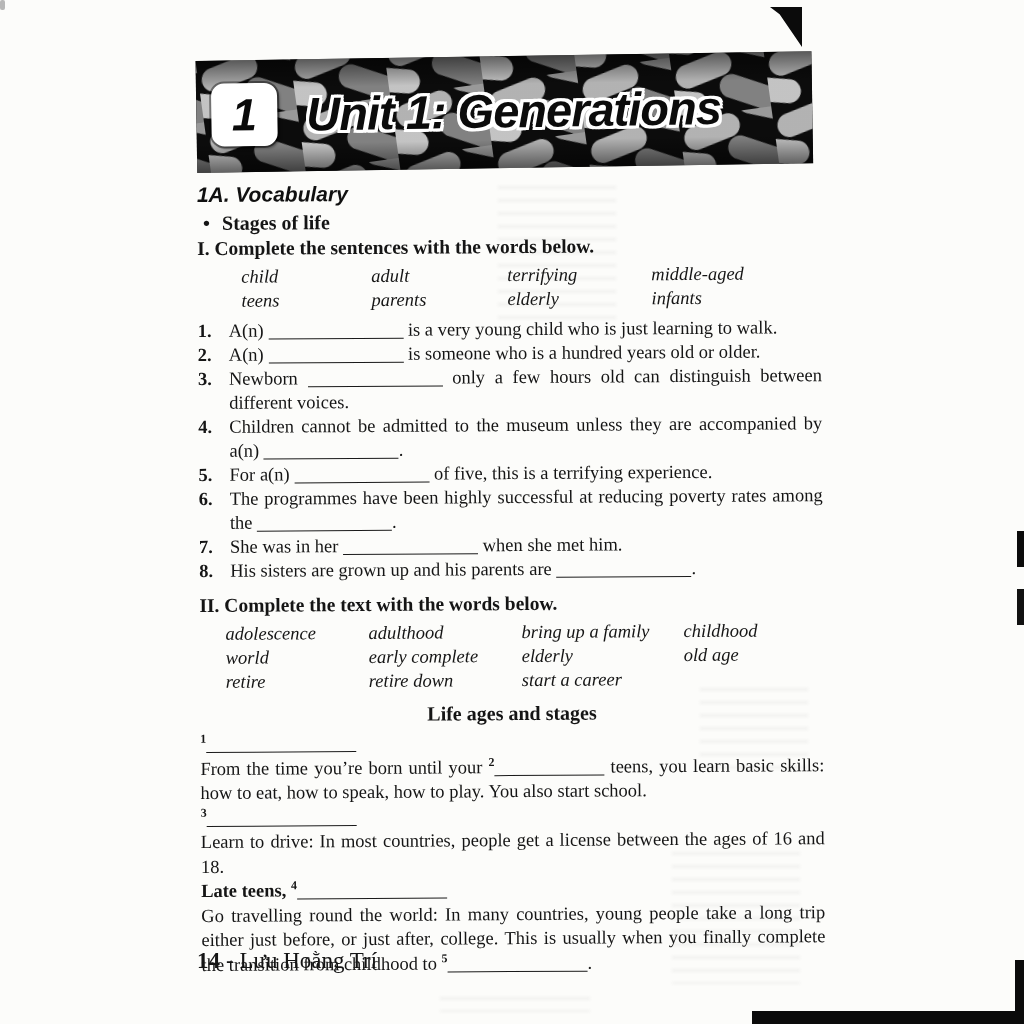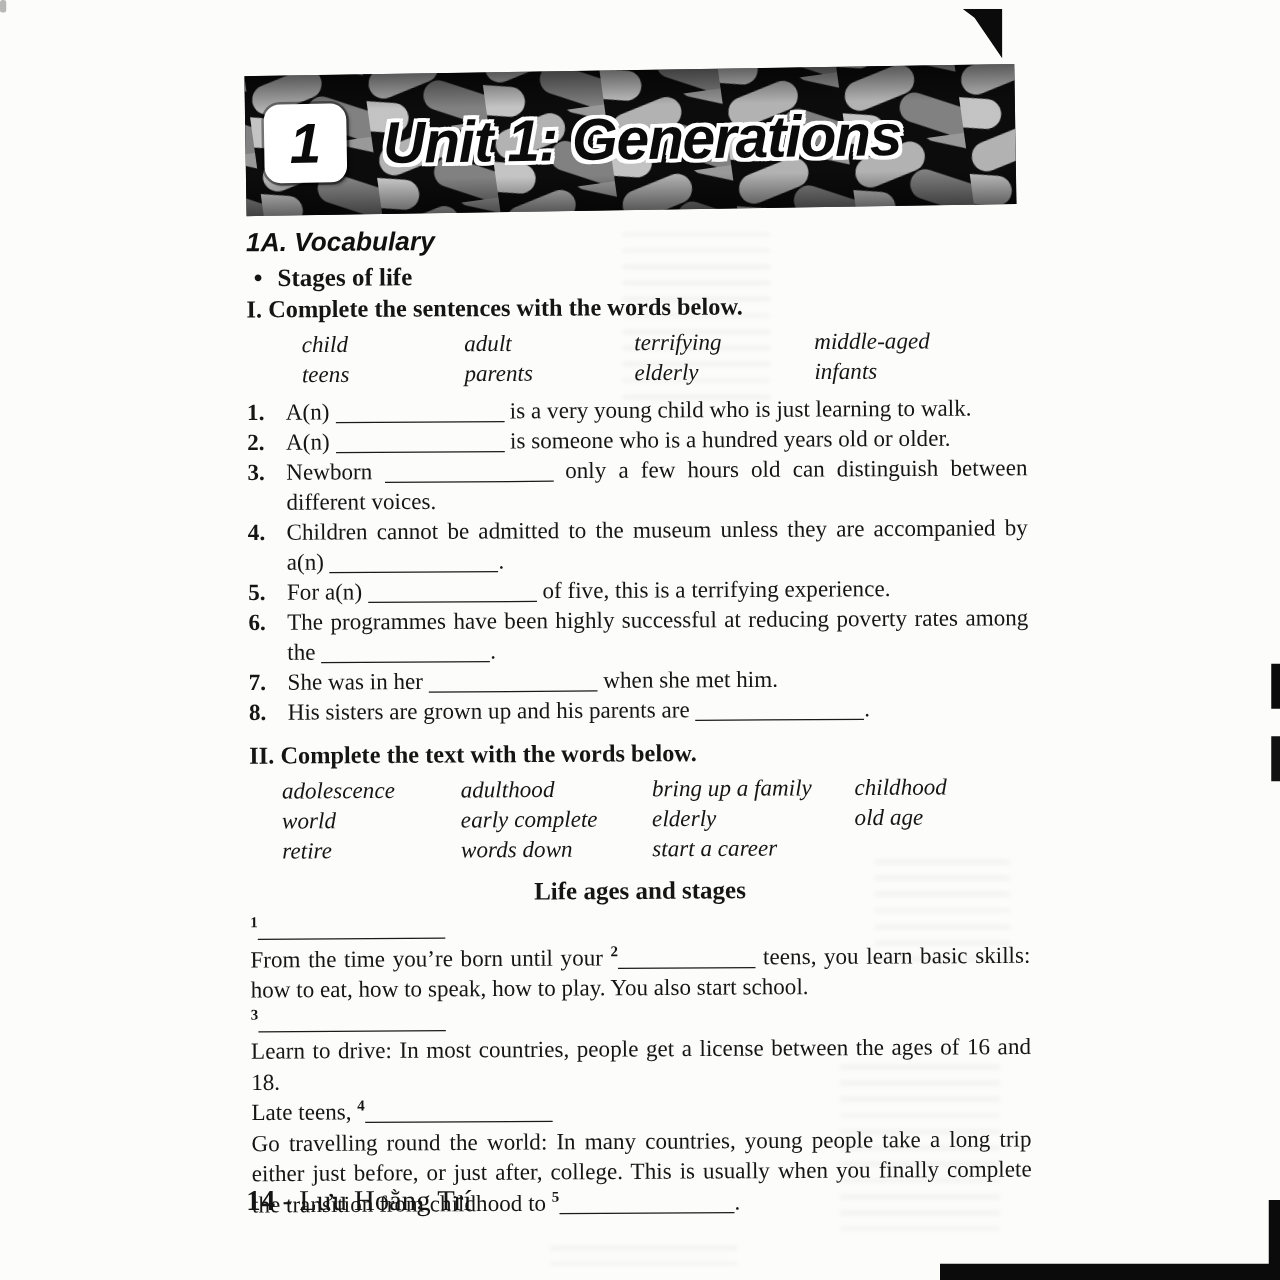--- a/index.html
+++ b/index.html
@@ -56,21 +56,21 @@
   .items .item-num{flex:0 0 31px;font-weight:700;}
   .items .item-text{flex:1;text-align:justify;}
 
   
   .center-title{text-align:center;font-weight:700;font-size:20px;line-height:26px;margin:8px 0 4px;}
   .textsec{line-height:24.5px;}
   .textsec .tpara{text-align:justify;}
 
   .blank{display:inline-block;border-bottom:1.5px solid #1a1a1a;height:15px;vertical-align:-3px;}
   sup.supnum{font-size:12px;font-weight:700;line-height:0;vertical-align:super;}
-  strong{font-weight:400;}
+  strong{font-weight:700;}
 
   
   .footer{position:absolute;left:197px;top:948px;font-size:23px;line-height:25px;}
   .footer .pnum{font-weight:700;}
   .footer .author{margin-left:6px;}
 
   
   .art{position:absolute;background:#0b0b0b;}
   .corner-tri{left:770px;top:7px;width:32px;height:40px;clip-path:polygon(0 0,100% 0,100% 100%,30% 18%);}
   .bar-bottom{left:752px;right:0;bottom:0;height:13px;}
@@ -175,21 +175,21 @@
     <div class="wordbox wb2">
         <span>adolescence</span>
         <span>adulthood</span>
         <span>bring up a family</span>
         <span>childhood</span>
         <span>world</span>
         <span>early complete</span>
         <span>elderly</span>
         <span>old age</span>
         <span>retire</span>
-        <span>words down</span>
+        <span>retire down</span>
         <span>start a career</span>
       </div>
 
     <div class="center-title">Life ages and stages</div>
 
     <div class="textsec">
         <div class="tpara"><sup class="supnum">1</sup><span class="blank" style="width: 150px;"></span></div>
         <div class="tpara"><span>From the time you’re born until your </span><sup class="supnum">2</sup><span class="blank" style="width: 110px;"></span><span> teens, you learn basic skills: how to eat, how to speak, how to play. You also start school.</span></div>
         <div class="tpara"><sup class="supnum">3</sup><span class="blank" style="width: 150px;"></span></div>
         <div class="tpara"><span>Learn to drive: In most countries, people get a license between the ages of 16 and 18.</span></div>

